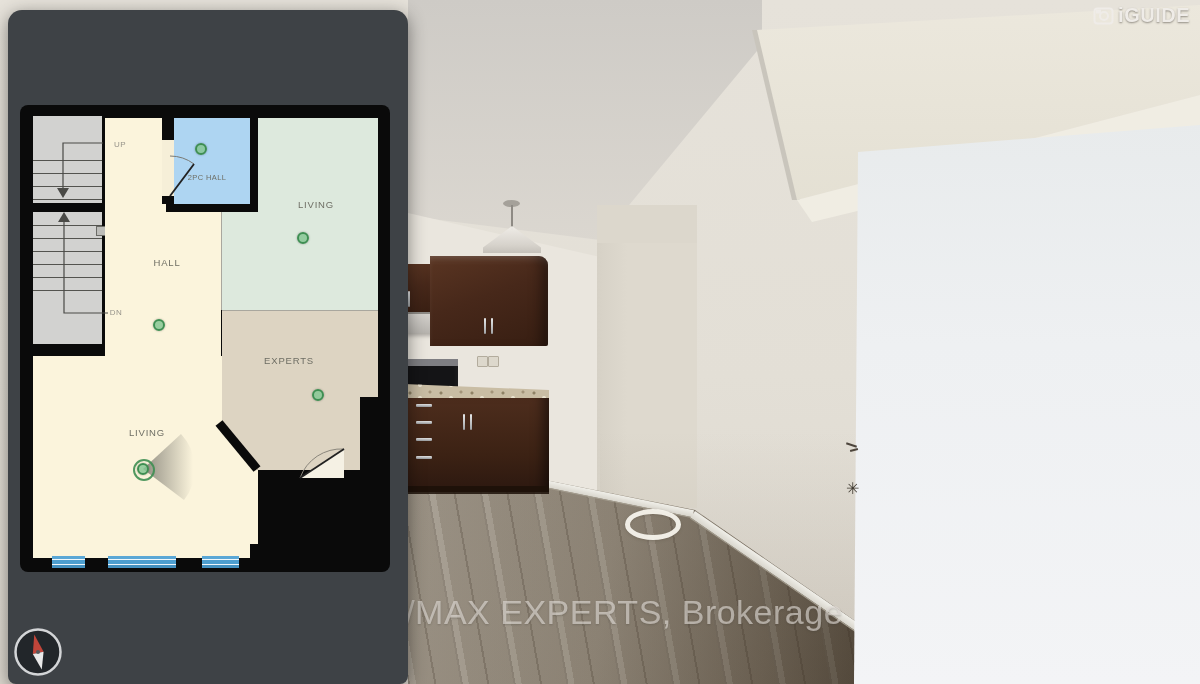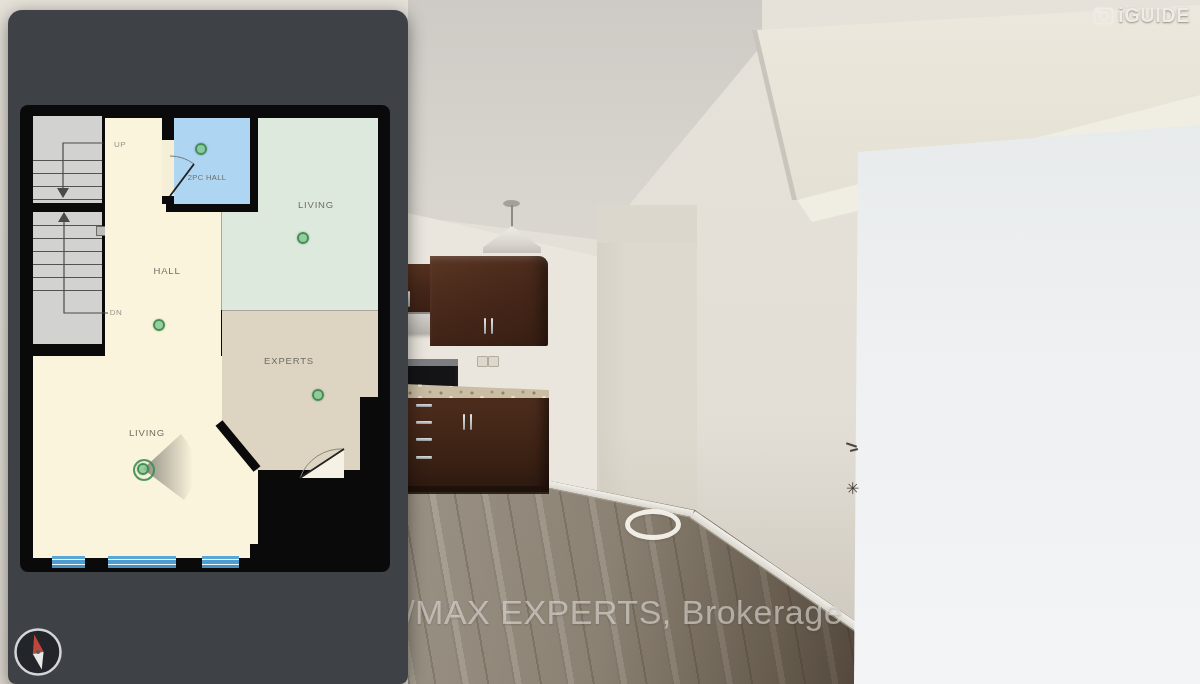--- a/index.html
+++ b/index.html
@@ -208,21 +208,21 @@
       <line x1="199" y1="318" x2="237" y2="364" stroke="#0a0a0a" stroke-width="9"></line>
       <polygon points="280,373 324,373 324,344" fill="#f5f1e4"></polygon>
       <path d="M280,373 A44,44 0 0 1 324,344" fill="none" stroke="#8a867c" stroke-width="1"></path>
       <path d="M280,373 L324,344" fill="none" stroke="#222" stroke-width="1.8"></path>
     </svg>
 
     <div class="plan-label stair" style="left:88px;top:35px;width:24px;">UP</div>
     <div class="plan-label stair" style="left:84px;top:203px;width:24px;">DN</div>
     <div class="plan-label small" style="left:150px;top:68px;width:74px;">2PC HALL</div>
     <div class="plan-label" style="left:256px;top:94px;width:80px;">LIVING</div>
-    <div class="plan-label" style="left:107px;top:152px;width:80px;margin-top:8px;">HALL</div>
+    <div class="plan-label" style="left:107px;top:152px;width:80px;">HALL</div>
     <div class="plan-label" style="left:229px;top:250px;width:80px;">EXPERTS</div>
     <div class="plan-label" style="left:87px;top:322px;width:80px;">LIVING</div>
 
     <div class="marker" style="left:175px;top:38px;"></div>
     <div class="marker" style="left:277px;top:127px;"></div>
     <div class="marker" style="left:133px;top:214px;"></div>
     <div class="marker" style="left:292px;top:284px;"></div>
     <div class="marker active" style="left:117px;top:358px;"></div>
   </div>
 

